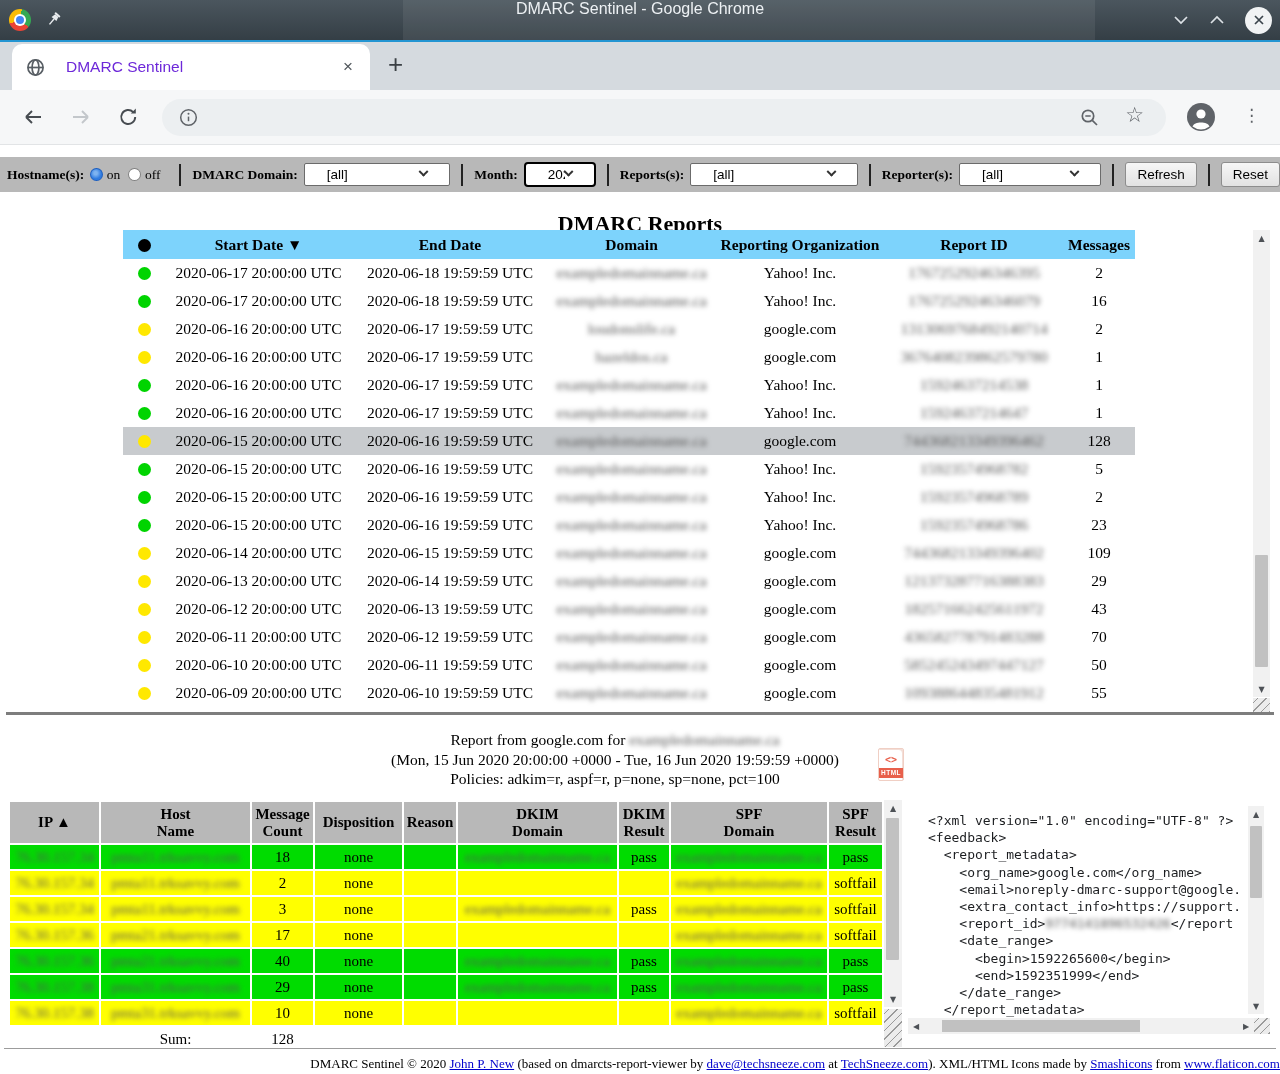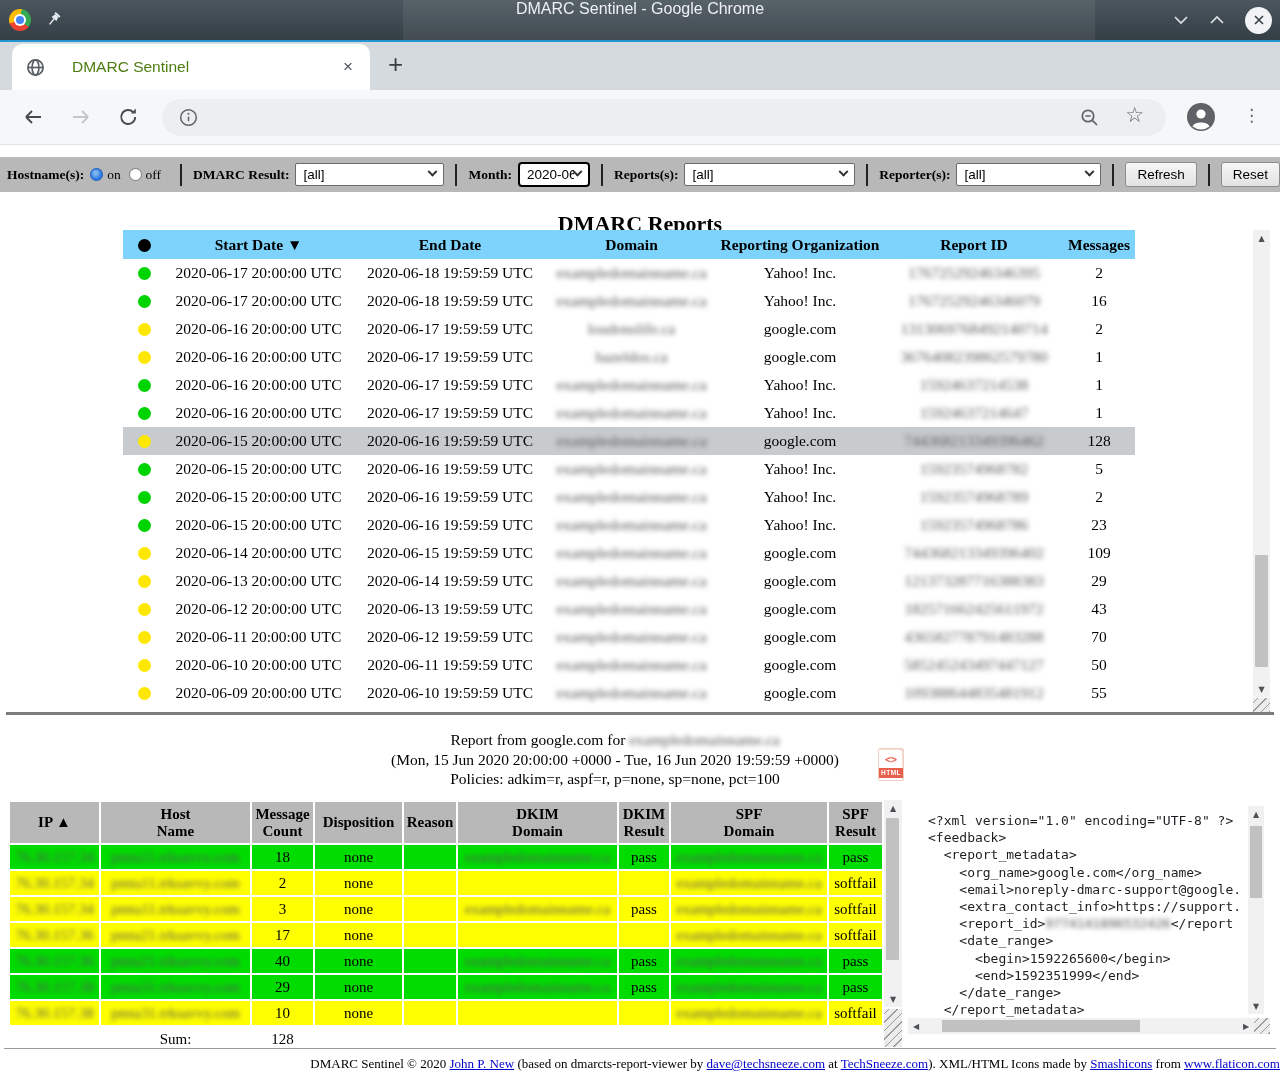--- a/index.html
+++ b/index.html
@@ -18,21 +18,21 @@
   .pin-ic{position:absolute;left:46px;top:11px}
   .win-title{position:absolute;left:0;right:0;top:0;height:40px;line-height:40px;text-align:center;
     color:#edf1f4;font:16px "Liberation Sans",sans-serif}
   .win-controls{position:absolute;right:8px;top:0;height:40px;display:flex;align-items:center;gap:20px}
   .close-circ{width:27px;height:27px;border-radius:50%;background:#f1f3f4;display:flex;align-items:center;justify-content:center}
 
   
   .tabstrip{position:absolute;left:0;top:40px;width:1280px;height:50px;background:#d5dadf;border-top:2px solid #2395d2}
   .tab{position:absolute;left:12px;top:2px;width:358px;height:46px;background:#fff;border-radius:10px 10px 0 0;
     display:flex;align-items:center;padding:0 14px}
-  .tab-title{flex:1;margin-left:27px;font:15.5px "Liberation Sans",sans-serif;color:#4d7c0f;white-space:nowrap;overflow:hidden}
+  .tab-title{flex:1;margin-left:21px;font:15.5px "Liberation Sans",sans-serif;color:#6d28d9;white-space:nowrap;overflow:hidden}
   .tab-close{font:17px "Liberation Sans",sans-serif;color:#50565b;padding:0 3px}
   .newtab-btn{position:absolute;left:388px;top:7px;font:26px "Liberation Sans",sans-serif;color:#3b4045;font-weight:400}
 
   
   .toolbar{position:absolute;left:0;top:90px;width:1280px;height:55px;background:#f6f7f8;border-bottom:1px solid #e2e4e6}
   .nav-ic{position:absolute;top:17px}
   .addr-bar{position:absolute;left:162px;top:9px;width:1004px;height:37px;background:#eceff1;border-radius:19px}
   .addr-info{position:absolute;left:17px;top:9px}
   .addr-text{position:absolute;left:44px;top:8px;font:14px "Liberation Sans",sans-serif;color:#222}
   .addr-zoom{position:absolute;right:66px;top:9px}
@@ -42,21 +42,21 @@
 
   
   .filterbar{position:absolute;left:0;top:157px;width:1280px;height:35px;background:#b8b8b8;
     display:flex;align-items:center;font-size:13.5px;font-weight:bold}
   .filterbar .sep{width:2px;height:22px;background:#222;margin:0 11px;flex:none}
   .flabel{margin-right:6px;white-space:nowrap}
   .radio{width:13px;height:13px;border-radius:50%;border:1px solid #808080;background:#fff;display:inline-block;vertical-align:-2px}
   .radio.sel{background:radial-gradient(circle at 42% 38%,#7db3f0 0 18%,#2f7be0 60%);border-color:#1d5fc0}
   .rlabel{font-weight:normal;margin:0 8px 0 4px}
   .sel-box{height:23px;background:#fff;border:1px solid #6b6b6b;border-radius:2px;display:flex;align-items:center;
-    padding:0 7px;font:13.5px "Liberation Sans",sans-serif;font-weight:normal}
+    padding:0 22px;font:13.5px "Liberation Sans",sans-serif;font-weight:normal}
   .sel-box .chev{width:7px;height:7px;border-right:2px solid #333;border-bottom:2px solid #333;transform:rotate(45deg) translate(-2px,-2px);margin-left:auto}
   .sel-val{flex:1;white-space:nowrap;overflow:hidden}
   .sel-dmarc{width:150px}
   .sel-month{width:72px;border:2px solid #000;border-radius:4px;height:25px}
   .sel-domain{width:172px}
   .sel-reporter{width:146px}
   .fbtn{height:25px;padding:0 11px;font:13.5px "Liberation Sans",sans-serif;background:linear-gradient(#f6f6f6,#e2e2e2);
     border:1px solid #8d8d8d;border-radius:3px}
 
   
@@ -205,21 +205,21 @@
   <span class="kebab">⋮</span>
 </div>
 
 <div class="filterbar">
   <span class="flabel" style="margin-left:7px">Hostname(s):</span>
   <span class="radio sel"></span>
   <span class="rlabel">on</span>
   <span class="radio"></span>
   <span class="rlabel">off</span>
   <span class="sep"></span>
-  <span class="flabel">DMARC Result:</span>
+  <span class="flabel">DMARC Domain:</span>
   <span class="sel-box sel-dmarc">
     <span class="sel-val">[all]</span>
     <span class="chev"></span>
     </span>
   <span class="sep"></span>
   <span class="flabel">Month:</span>
   <span class="sel-box sel-month">
     <span class="sel-val">2020-06</span>
     <span class="chev"></span>
     </span>

